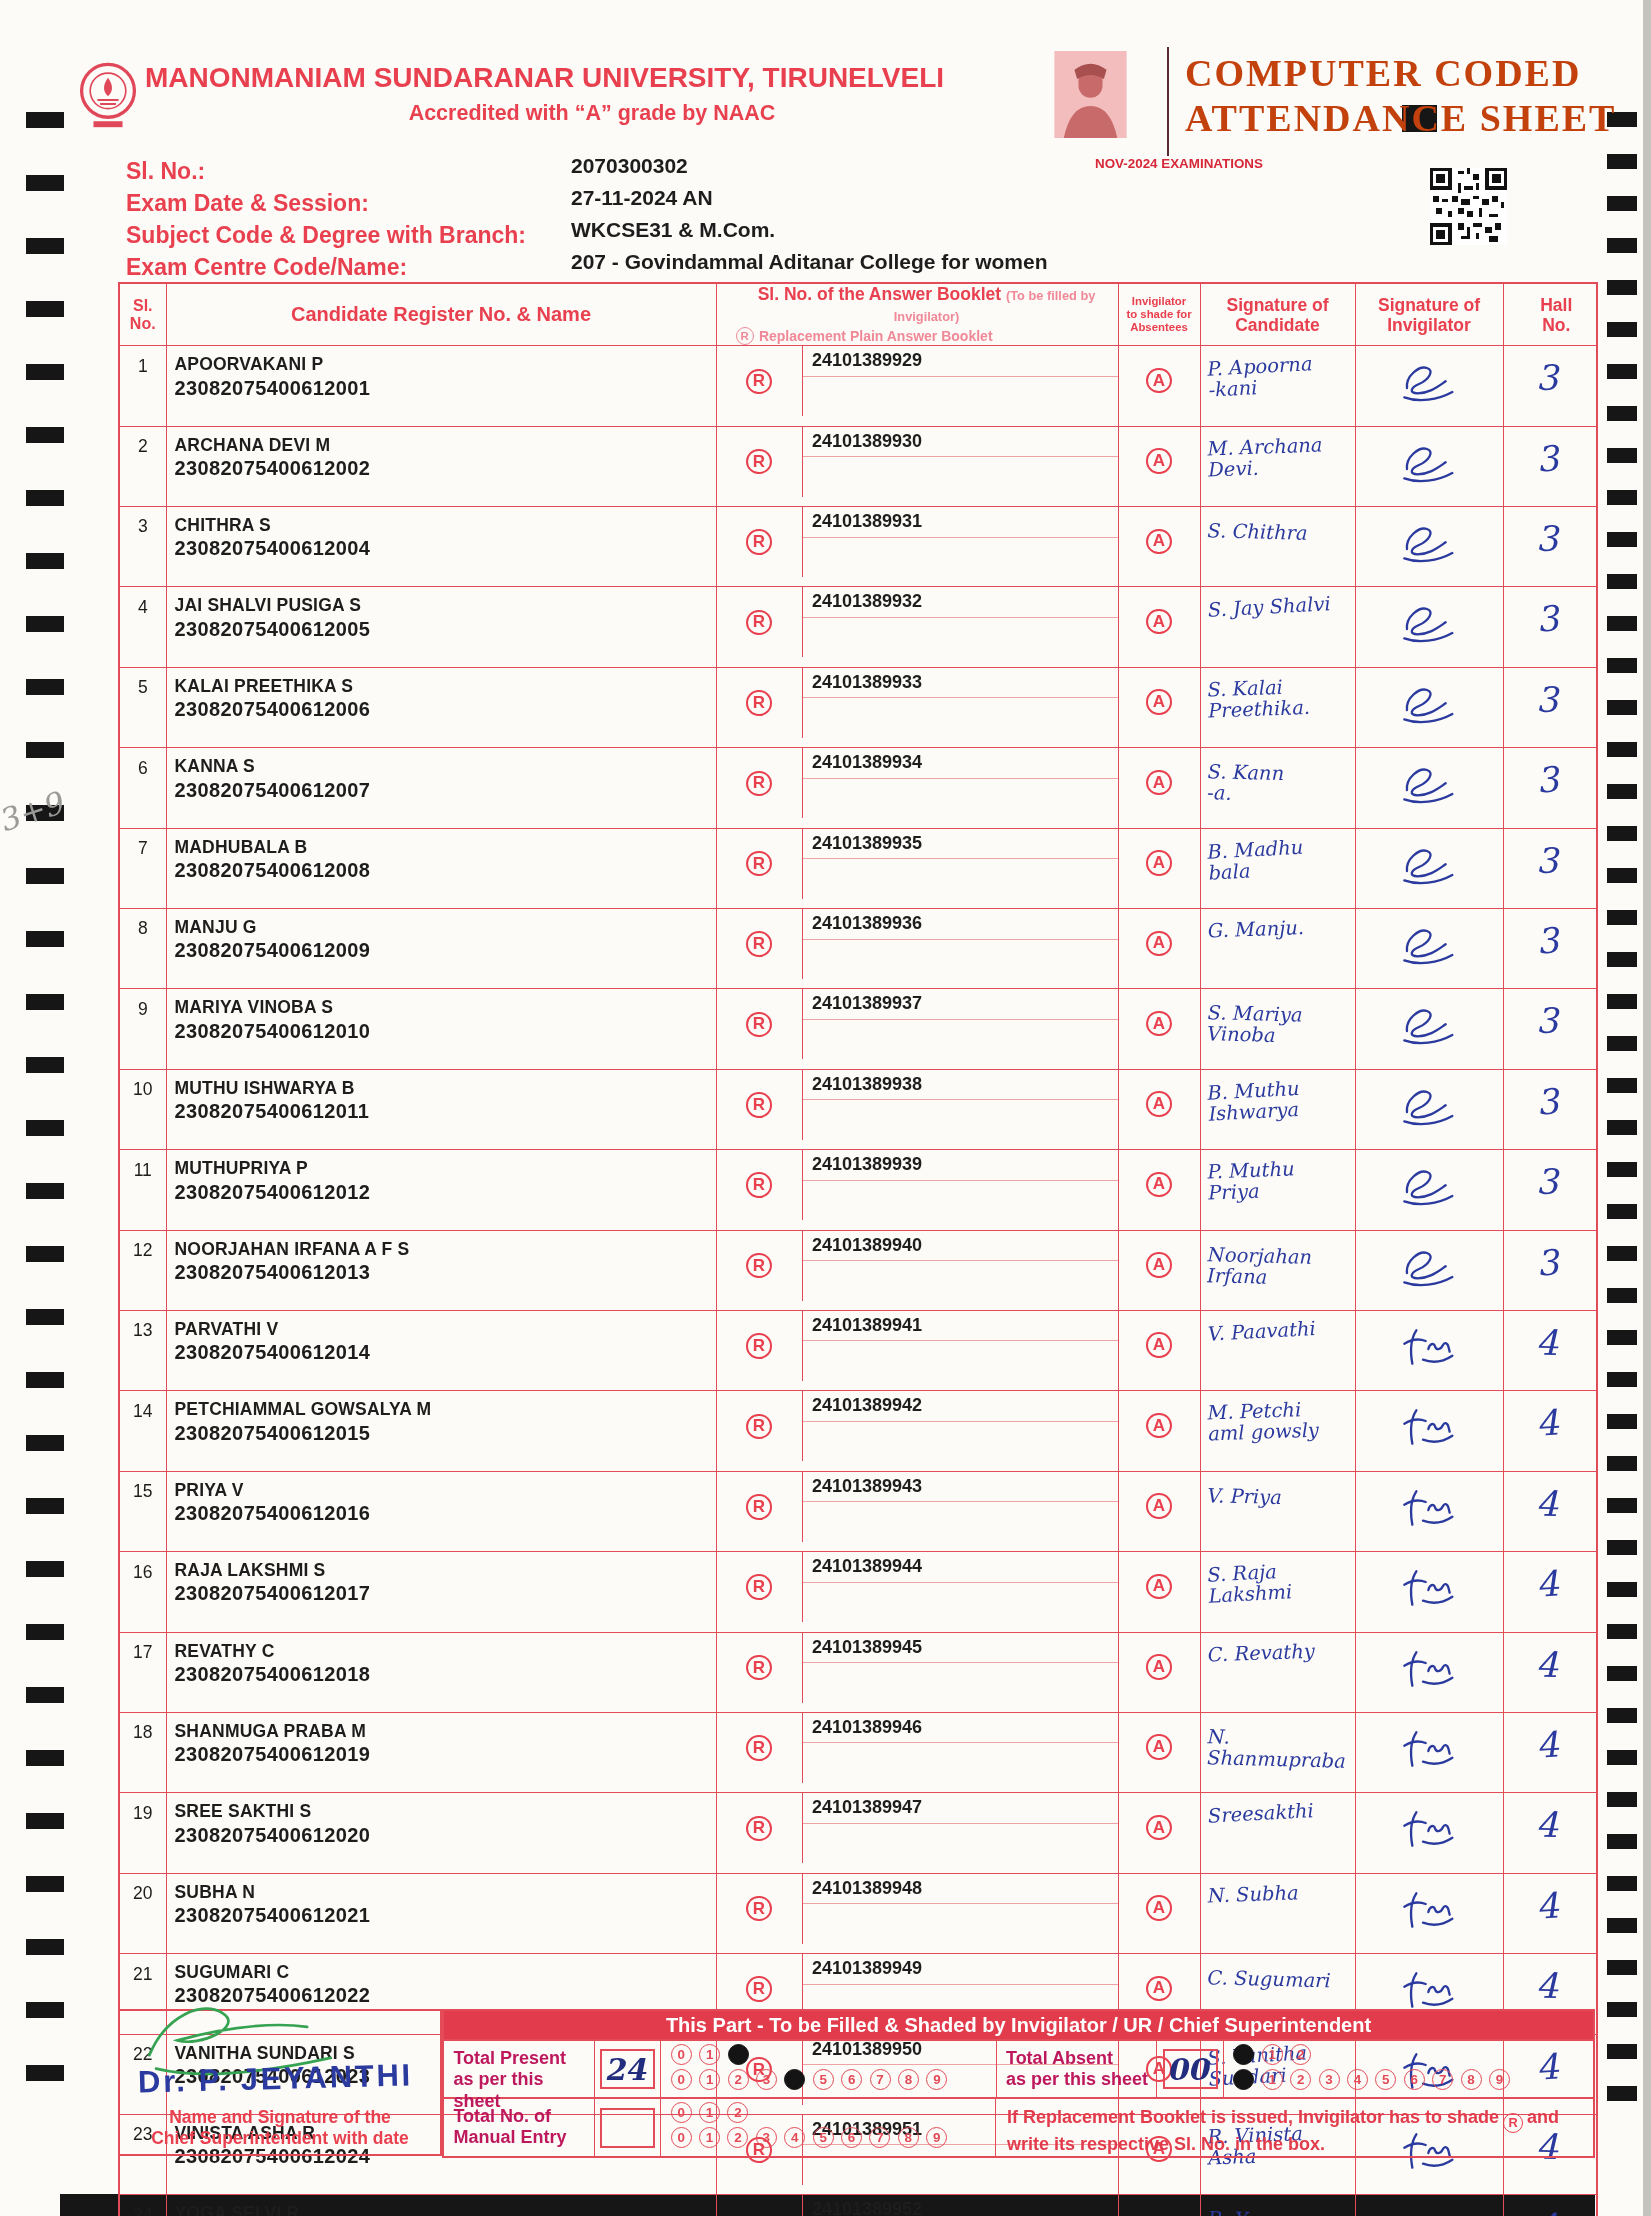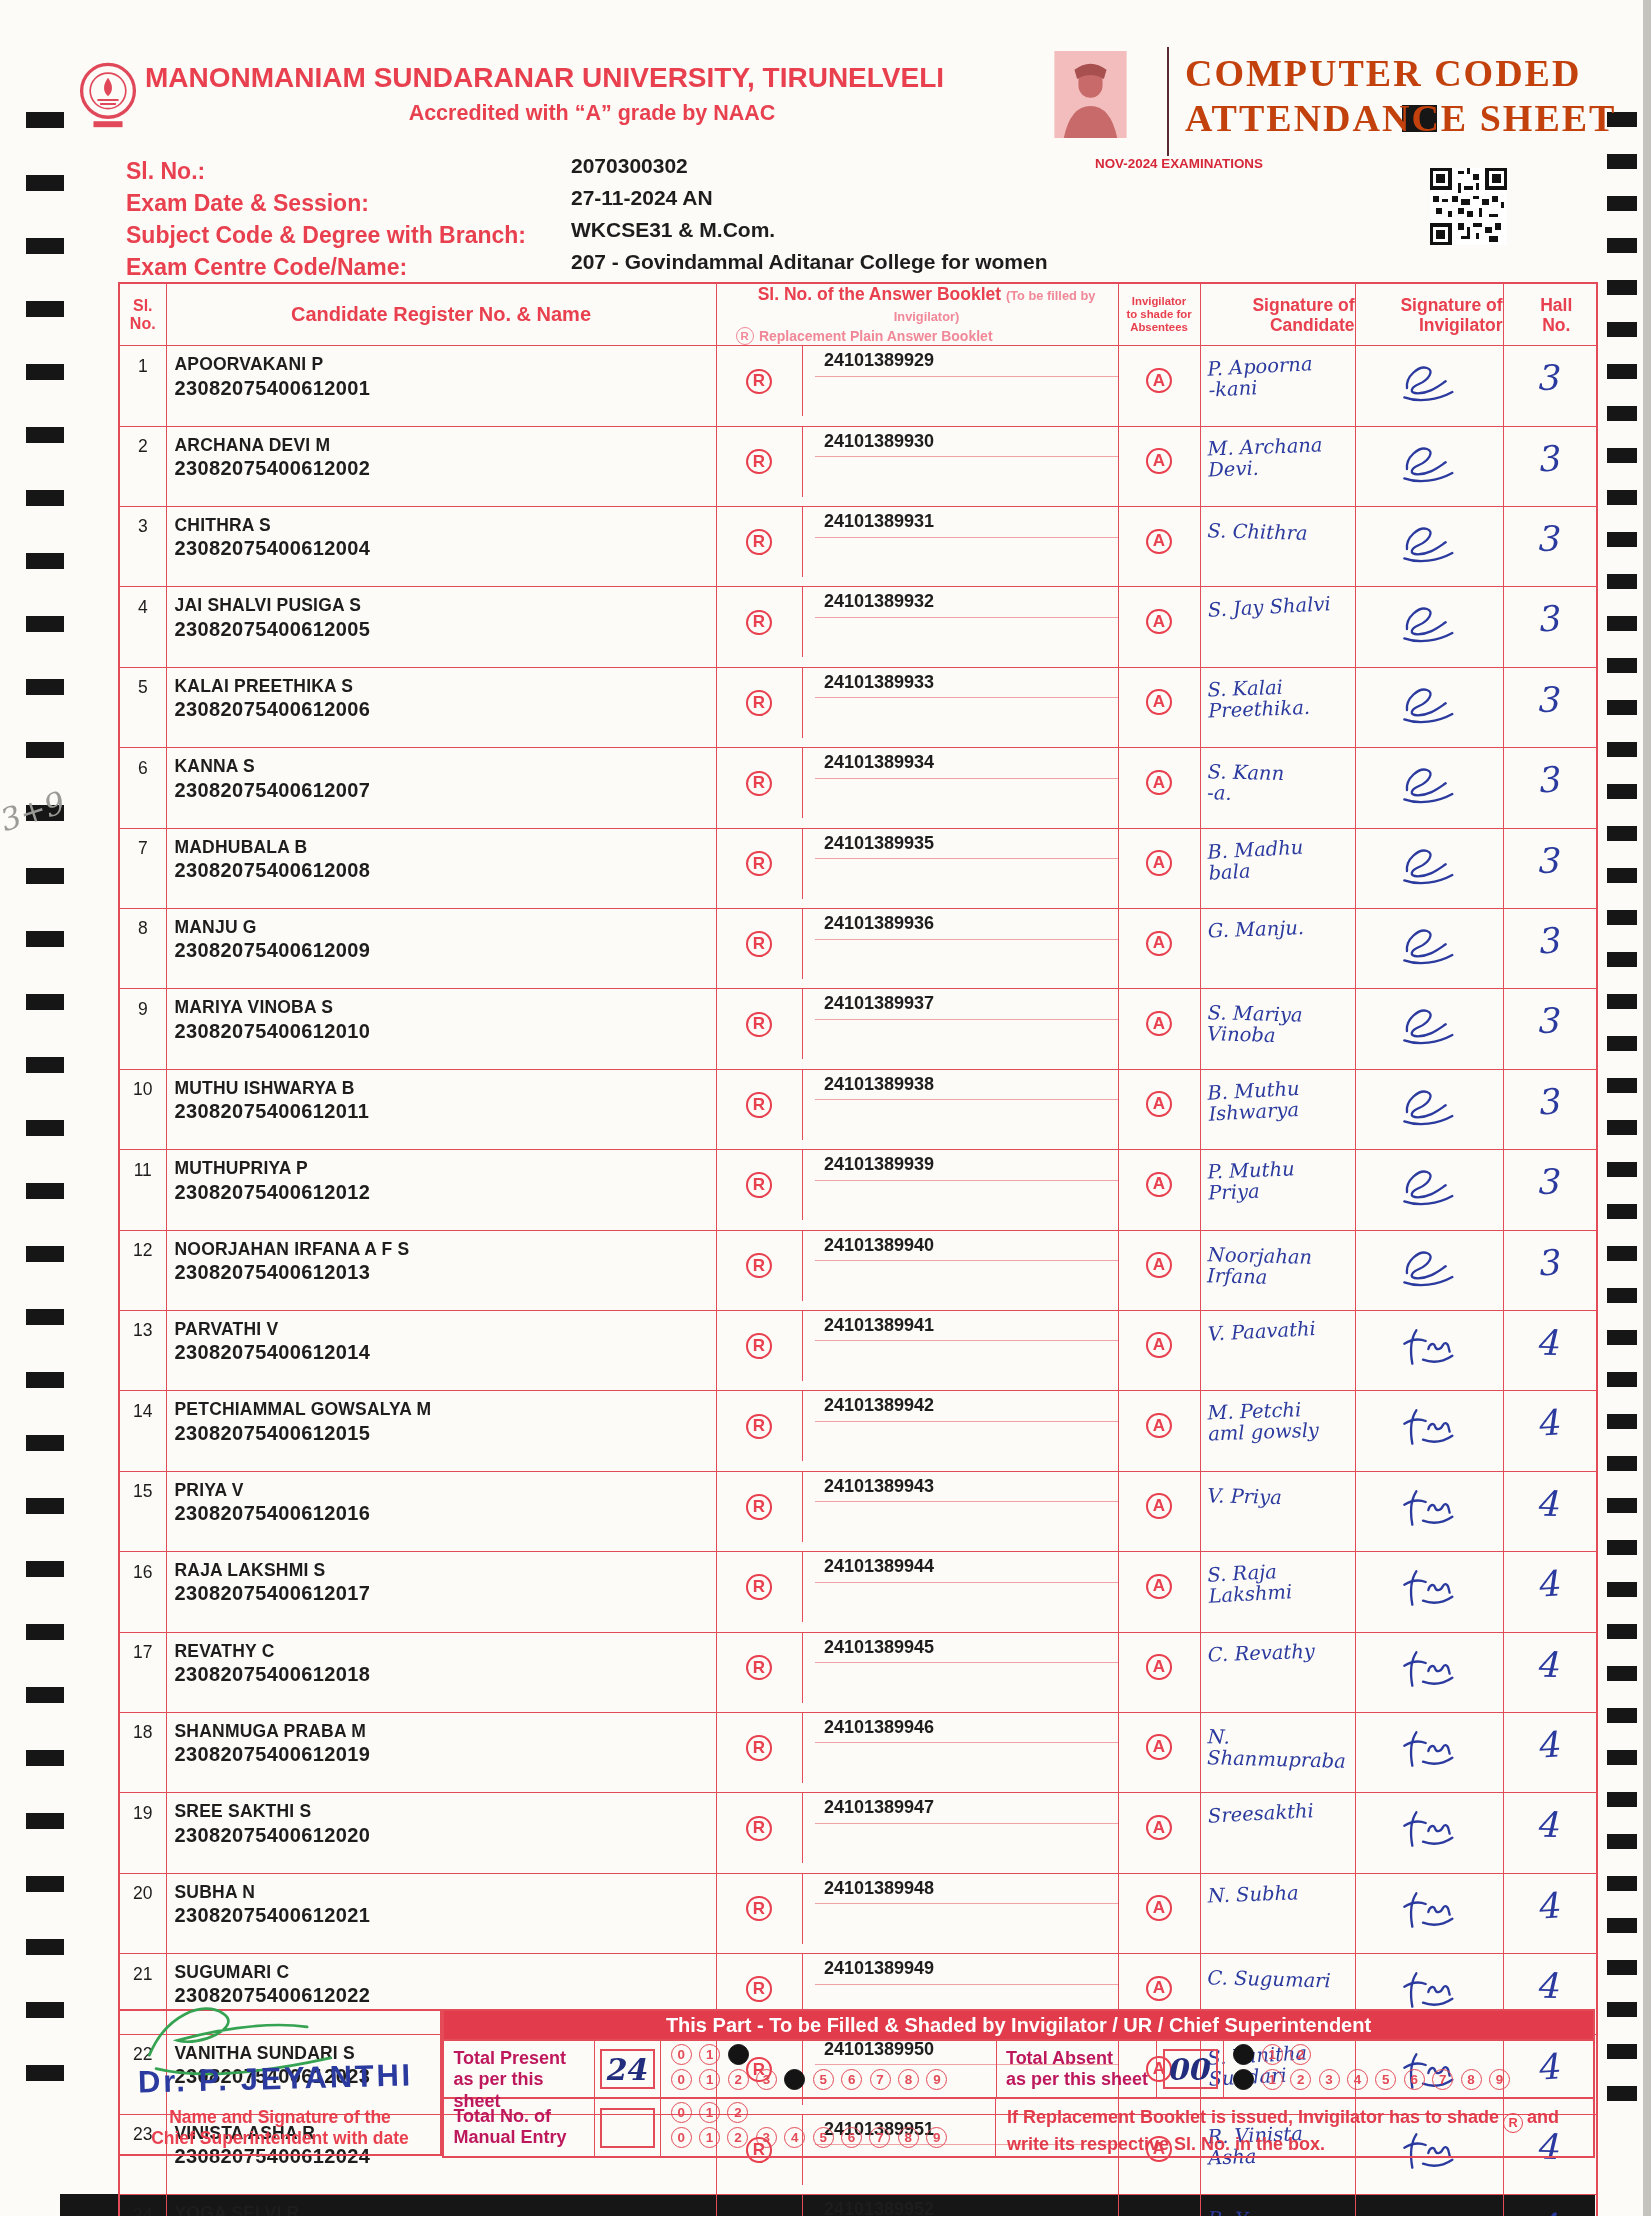--- a/index.html
+++ b/index.html
@@ -40,33 +40,33 @@
   table{border-collapse:collapse;table-layout:fixed;width:1477px;}
   th,td{border:1.3px solid #e34b58;padding:0;}
   table{border:2px solid #e34b58;}
   thead th{height:42px;vertical-align:middle;text-align:center;color:#e8404f;font-weight:bold;}
   .h-sl{font-size:16px;line-height:1.1;}
   .h-cand{font-size:20px;}
   .h-book{font-size:17.5px;text-align:center;padding-left:19px;}
   .h-book .note{font-size:12.8px;font-weight:bold;color:#f08898;}
   .h-book .sub{font-size:14px;color:#f08898;display:flex;align-items:center;gap:5.4px;margin-top:1.3px;}
   .h-abs{font-size:11.4px;line-height:1.15;}
-  .h-sig{font-size:17.5px;line-height:1.15;text-align:right;}
+  .h-sig{font-size:17.5px;line-height:1.15;}
   .h-hall{font-size:17.5px;line-height:1.15;padding-left:13px;}
 
   tbody td{height:70px;vertical-align:top;}
   .c-sl{text-align:center;font-size:17.5px;padding-top:9.4px;color:#1d1d1d;}
   .cand-name{font-size:17.5px;font-weight:bold;padding:8px 0 0 8px;letter-spacing:0.2px;}
   .cand-reg{font-size:20px;font-weight:bold;padding:1.3px 0 0 8px;letter-spacing:0.4px;}
   .book-wrap{display:flex;height:70px;}
   .book-r{width:85px;display:flex;align-items:center;justify-content:center;
           border-right:1.3px solid #e34b58;}
   .book-right{flex:1;display:flex;flex-direction:column;}
   .book-num{height:25.5px;font-size:18px;font-weight:bold;padding:4px 0 0 9.4px;
-            border-bottom:1px solid rgba(227,75,88,.5);margin-left:12px;}
+            border-bottom:1px solid rgba(227,75,88,.5);}
   .book-blank{flex:1;}
   .c-abs{text-align:center;}
   .c-abs .circ{margin-top:21.5px;}
   .circ{display:inline-flex;width:25.5px;height:25.5px;border:2px solid #e8404f;border-radius:50%;
         align-items:center;justify-content:center;color:#e8404f;font-weight:bold;font-size:17px;
         box-sizing:border-box;background:transparent;}
   .circ.small{width:18px;height:18px;border-width:1.3px;font-size:11.4px;color:#f08898;border-color:#f08898;}
   .circ.note-r{width:20px;height:20px;border-width:1.7px;font-size:12.8px;}
 
   .hand{font-family:"DejaVu Serif",serif;font-style:italic;color:#2b3a9e;}

